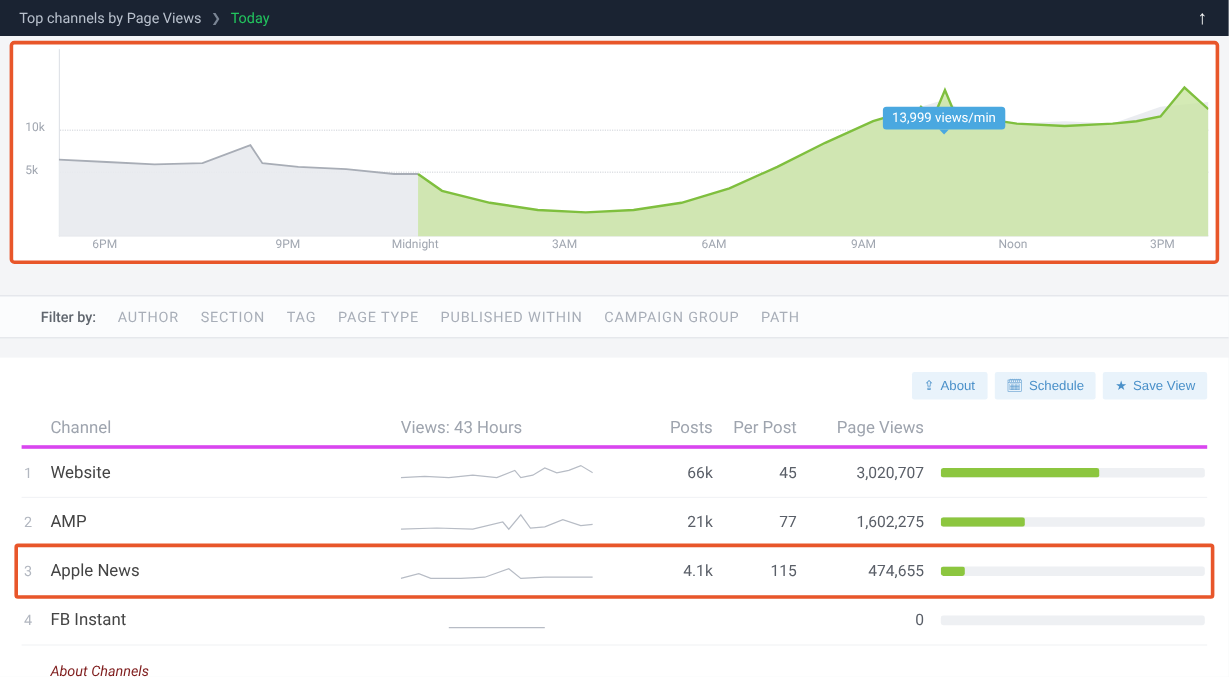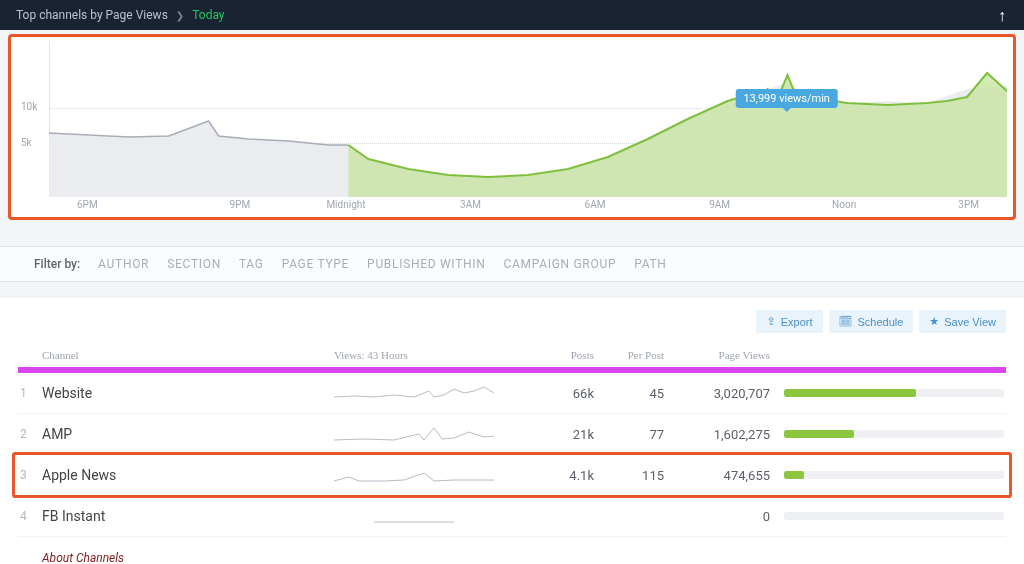--- a/index.html
+++ b/index.html
@@ -19,21 +19,21 @@
   svg.chart-svg { position:absolute; left:32px; right:0; top:0; bottom:20px; width:calc(100% - 32px); height:calc(100% - 20px); }
   .tooltip-bubble { position:absolute; background:#4aa8e0; color:#fff; font-size:11px; padding:3px 8px; border-radius:3px; top:16px; transform:translateX(-50%); white-space:nowrap;margin-top:32px; }
   .tooltip-bubble::after { content:""; position:absolute; top:100%; left:50%; margin-left:-4px; border:4px solid transparent; border-top-color:#4aa8e0; }
   .filterbar { background:#fbfcfd; border-top:1px solid #e0e3e8; border-bottom:1px solid #e0e3e8; padding:10px 34px; display:flex; align-items:center; gap:18px; font-size:12px; margin-top:26px; }
   .filterbar .lbl { color:#60666e; font-weight:500; }
   .filterbar .opt { color:#a8aeb8; letter-spacing:0.7px; cursor:pointer; }
   .table-wrap { padding: 8px 18px 10px 18px; background:#fff; margin-top:16px; }
   .actions { display:flex; justify-content:flex-end; gap:6px; padding:4px 0 8px 0; }
   .actbtn { background:#e9f3fb; color:#4a90c9; border:none; padding:5px 10px; font-size:11px; border-radius:2px; cursor:pointer; display:inline-flex; align-items:center; gap:5px; }
   .headrow, .drow { display:grid; grid-template-columns: 22px 1fr 200px 70px 70px 110px 220px; align-items:center; padding:8px 2px; font-size:13px; }
-  .headrow { font-size:11px; color:#9ea4ae; border-bottom:6px solid #d946ef; padding-bottom:6px;font-family:Liberation Serif, serif; }
+  .headrow { font-size:14px; color:#9ea4ae; border-bottom:3px solid #d946ef; padding-bottom:6px; }
   .drow { border-bottom:1px solid #f2f3f6; color:#5a5f68; }
   .drow .idx { color:#b2b7c0; font-size:12px; }
   .drow .name { color:#444; font-size:14px; }
   .num { text-align:right; padding-right:10px; }
   .pv { text-align:right; padding-right:14px; }
   .bar { height:8px; background:#eef0f3; border-radius:2px; position:relative; overflow:hidden; }
   .bar .fill { position:absolute; left:0; top:0; bottom:0; background:#8cc63f; border-radius:2px; }
   .spark { stroke:#b7bcc5; stroke-width:1; fill:none; }
   .highlight-row { position:relative; }
   .highlight-row::before { content:""; position:absolute; left:-6px; right:-6px; top:-3px; bottom:-3px; border:3px solid #e8562a; border-radius:3px; pointer-events:none; }
@@ -87,21 +87,21 @@
   <span class="opt">PAGE TYPE</span>
   <span class="opt">PUBLISHED WITHIN</span>
   <span class="opt">CAMPAIGN GROUP</span>
   <span class="opt">PATH</span>
 </div>
 
 <div class="table-wrap">
   <div class="actions">
     <button class="actbtn">
         <span>⇪</span>
-        <span>Export</span>
+        <span>About</span>
       </button>
     <button class="actbtn">
         <span>🗓</span>
         <span>Schedule</span>
       </button>
     <button class="actbtn">
         <span>★</span>
         <span>Save View</span>
       </button>
   </div>

